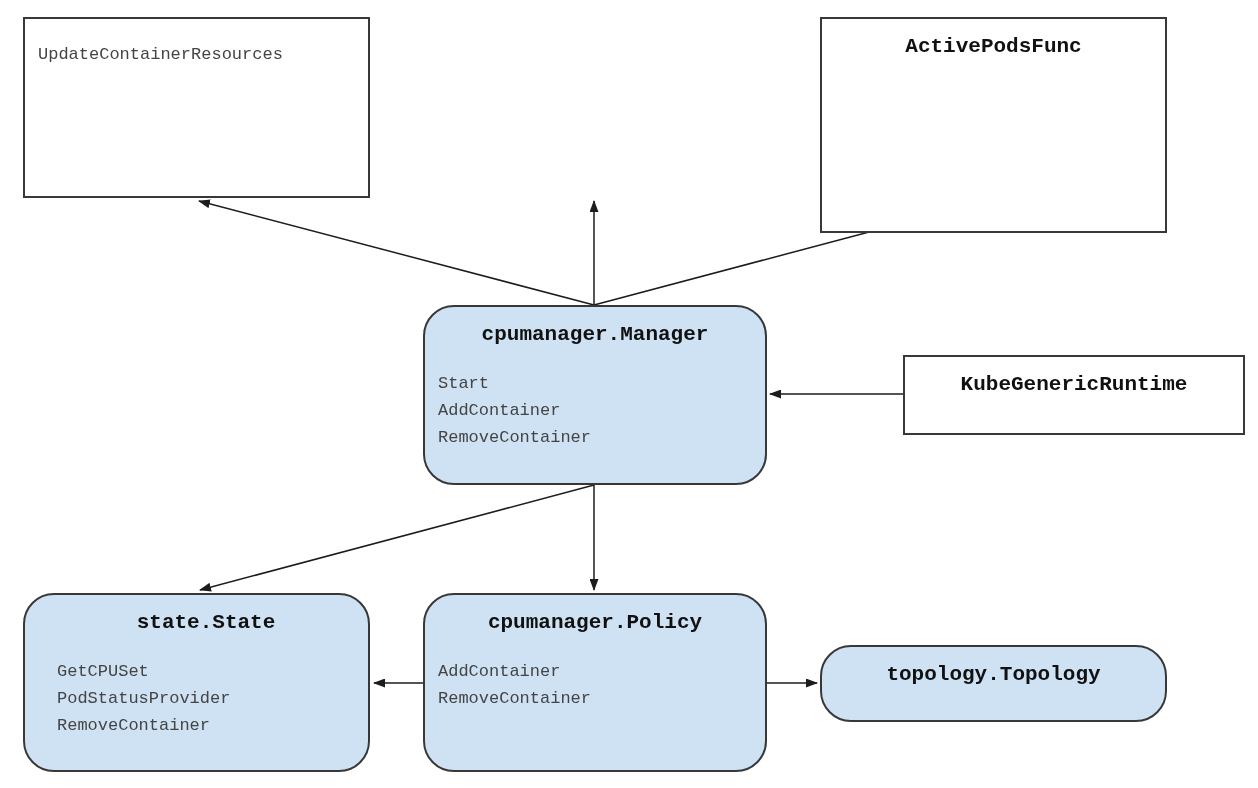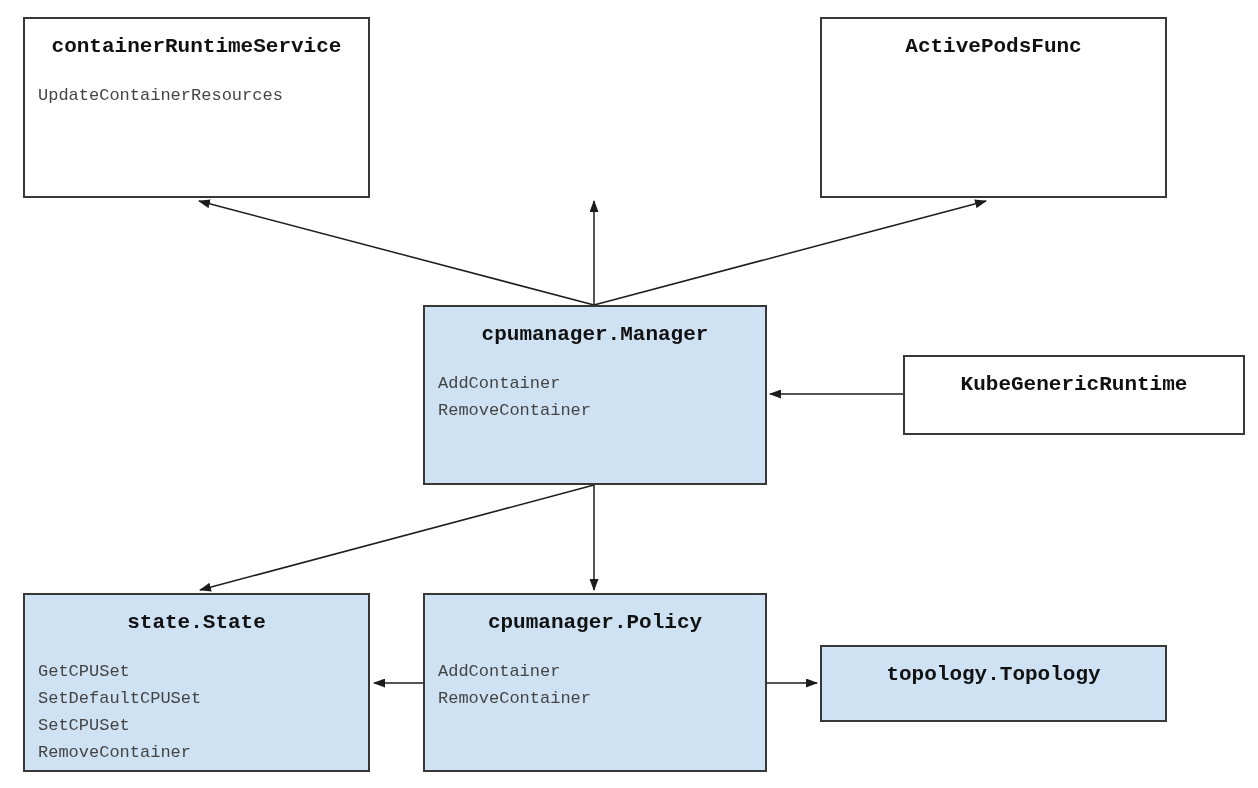--- a/index.html
+++ b/index.html
@@ -24,20 +24,21 @@
     pointer-events: none;
   }
   .node {
     position: absolute;
     box-sizing: border-box;
     border: 2px solid var(--border, #383838);
     background: var(--white-fill, #ffffff);
   }
   .node.blue {
     background: var(--blue-fill, #cfe2f3);
+    border-radius: 31px;
   }
   .node-title {
     margin-top: 15px;
     text-align: center;
     font-size: 21px;
     line-height: 26px;
     font-weight: bold;
     color: var(--title-color, #111111);
     white-space: nowrap;
   }
@@ -48,24 +49,24 @@
   }
   .node-method {
     font-size: 17px;
     line-height: 27px;
     color: var(--method-color, #444444);
     white-space: nowrap;
   }
   
   #node-crs { left: 23px;  top: 17px;  width: 347px; height: 181px; }
   #node-psp { left: 423px; top: 17px;  width: 344px; height: 181px; }
-  #node-apf { left: 820px; top: 17px;  width: 347px; height: 181px; }
+  #node-apf { left: 820px; top: 17px;  width: 347px; height: 216px; }
   #node-mgr { left: 423px; top: 305px; width: 344px; height: 180px; }
   #node-kgr { left: 903px; top: 355px; width: 342px; height: 80px;  }
-  #node-st  { left: 23px;  top: 593px; width: 347px; height: 179px; }
+  #node-st  { left: 23px;  top: 593px; width: 347px; height: 179px; padding-left: 19px; }
   #node-pol { left: 423px; top: 593px; width: 344px; height: 179px; }
   #node-top { left: 820px; top: 645px; width: 347px; height: 77px;  }
 </style>
 </head>
 <body>
 
 <div id="diagram-canvas">
 
   <svg id="edges-layer" width="1258" height="788" viewBox="0 0 1258 788" xmlns="http://www.w3.org/2000/svg">
     <defs>
@@ -77,50 +78,49 @@
       <line x1="594" y1="305" x2="594" y2="201" stroke="#1c1c1c" stroke-width="1.5" marker-end="url(#arrowhead)"></line>
       <line x1="594" y1="305" x2="986" y2="201" stroke="#1c1c1c" stroke-width="1.5" marker-end="url(#arrowhead)"></line>
       <line x1="903" y1="394" x2="770" y2="394" stroke="#1c1c1c" stroke-width="1.5" marker-end="url(#arrowhead)"></line>
       <line x1="594" y1="485" x2="200" y2="590" stroke="#1c1c1c" stroke-width="1.5" marker-end="url(#arrowhead)"></line>
       <line x1="594" y1="485" x2="594" y2="590" stroke="#1c1c1c" stroke-width="1.5" marker-end="url(#arrowhead)"></line>
       <line x1="423" y1="683" x2="374" y2="683" stroke="#1c1c1c" stroke-width="1.5" marker-end="url(#arrowhead)"></line>
       <line x1="766" y1="683" x2="817" y2="683" stroke="#1c1c1c" stroke-width="1.5" marker-end="url(#arrowhead)"></line>
     </svg>
 
   <div class="node" id="node-crs">
-    <div class="node-title">containerRuntimeService</div>
     <div class="node-methods">
         <div class="node-method">UpdateContainerResources</div>
       </div>
   </div>
 
 
   <div class="node" id="node-apf">
     <div class="node-title">ActivePodsFunc</div>
     <div class="node-methods"></div>
   </div>
 
   <div class="node blue" id="node-mgr">
     <div class="node-title">cpumanager.Manager</div>
     <div class="node-methods">
+        <div class="node-method">Start</div>
         <div class="node-method">AddContainer</div>
         <div class="node-method">RemoveContainer</div>
       </div>
   </div>
 
   <div class="node" id="node-kgr">
     <div class="node-title">KubeGenericRuntime</div>
   </div>
 
   <div class="node blue" id="node-st">
     <div class="node-title">state.State</div>
     <div class="node-methods">
         <div class="node-method">GetCPUSet</div>
-        <div class="node-method">SetDefaultCPUSet</div>
-        <div class="node-method">SetCPUSet</div>
+        <div class="node-method">PodStatusProvider</div>
         <div class="node-method">RemoveContainer</div>
       </div>
   </div>
 
   <div class="node blue" id="node-pol">
     <div class="node-title">cpumanager.Policy</div>
     <div class="node-methods">
         <div class="node-method">AddContainer</div>
         <div class="node-method">RemoveContainer</div>
       </div>

